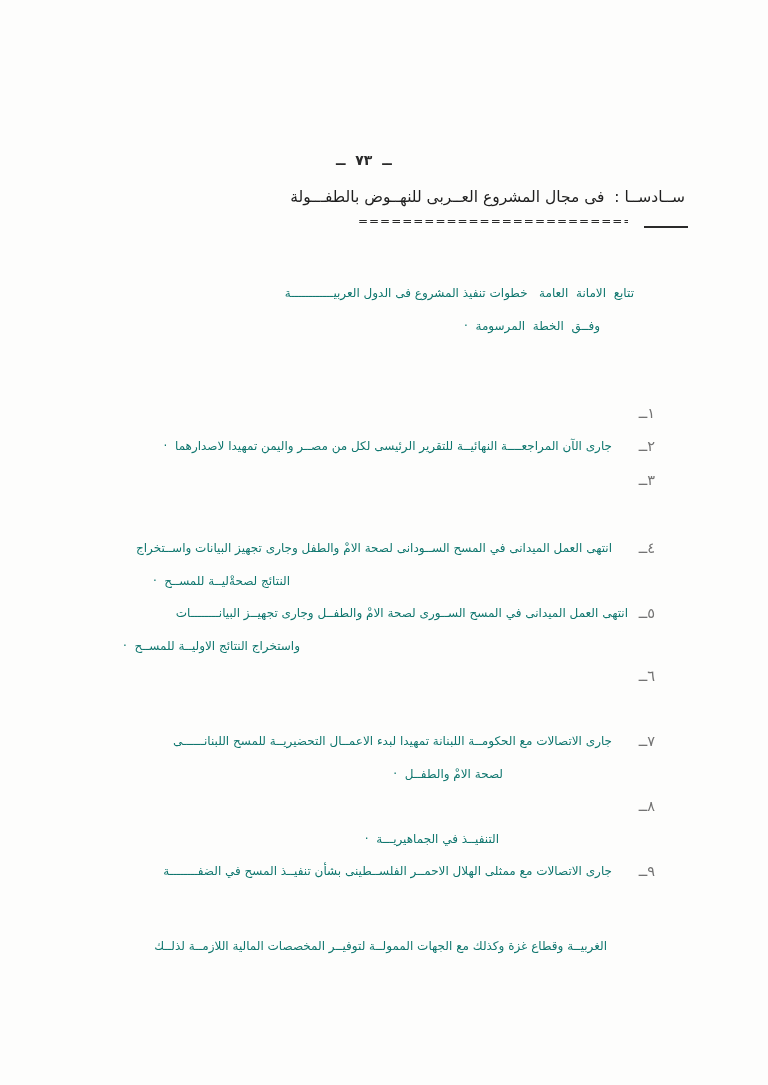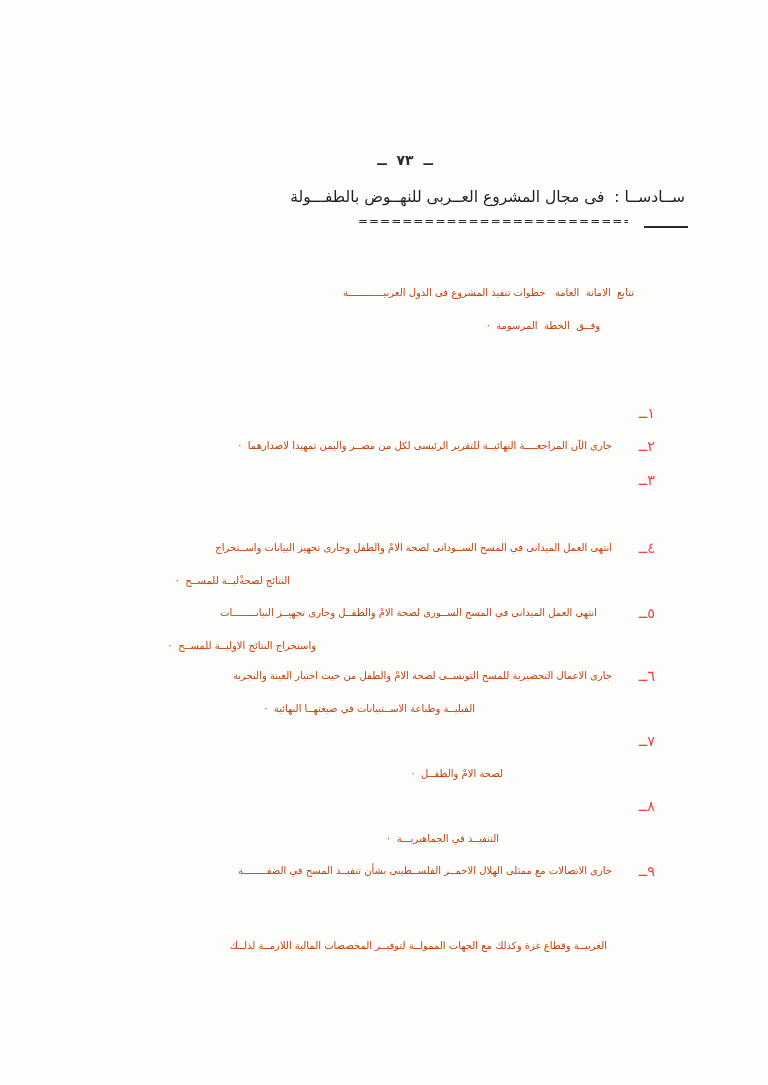--- a/index.html
+++ b/index.html
@@ -10,36 +10,36 @@
     font-family:"DejaVu Sans",sans-serif;
     color:#242424;
     overflow:hidden;
     direction:rtl;
   }
   .ln{
     position:absolute;
     white-space:pre;
     direction:rtl;
     unicode-bidi:plaintext;
-    font-size:10px;
+    font-size:12px;
     line-height:20px;
-    color:#c2410c;
+    color:#0f766e;
     letter-spacing:0.2px;
   }
   .num{
     position:absolute;
     white-space:pre;
     font-size:14.5px;
     line-height:20px;
-    color:#ef4444;
+    color:#737373;
   }
   .pageno{
     position:absolute;
-    top:152px;left:323px;width:110px;
-    text-align:right;
+    top:152px;left:336px;width:110px;
+    text-align:left;
     font-size:14px;font-weight:bold;
     color:#2a2a2a;
     white-space:pre;
   }
   .title{
     position:absolute;
     top:188px;right:83px;
     font-size:15.5px;font-weight:normal;
     white-space:pre;
     color:#1e1e1e;
@@ -78,28 +78,27 @@
   <div class="num" style="top:436px;right:113px">٢ــ</div>
   <div class="ln" style="top:436px;right:156px">جارى الآن المراجعــــة النهائيــة للتقرير الرئيسى لكل من مصــر واليمن تمهيدا لاصدارهما  ·</div>
 
   <div class="num" style="top:470px;right:113px">٣ــ</div>
 
   <div class="num" style="top:538px;right:113px">٤ــ</div>
   <div class="ln" style="top:538px;right:156px">انتهى العمل الميدانى في المسح الســودانى لصحة الامْ والطفل وجارى تجهيز البيانات واســتخراج</div>
   <div class="ln" style="top:571px;right:478px">النتائج لصحةْليــة للمســح  ·</div>
 
   <div class="num" style="top:603px;right:113px">٥ــ</div>
-  <div class="ln" style="top:603px;right:171px">انتهى العمل الميدانى في المسح الســورى لصحة الامْ والطفــل وجارى تجهيــز البيانــــــــات</div>
-  <div class="ln" style="top:636px;right:452px">واستخراج النتائج الاوليــة للمســح  ·</div>
+  <div class="ln" style="top:603px;right:140px">انتهى العمل الميدانى في المسح الســورى لصحة الامْ والطفــل وجارى تجهيــز البيانــــــــات</div>
+  <div class="ln" style="top:636px;right:468px">واستخراج النتائج الاوليــة للمســح  ·</div>
 
   <div class="num" style="top:666px;right:113px">٦ــ</div>
-  <div class="ln" style="top:666px;right:156px">جارى الاعمال التحضيرية للمسح التونســى لصحة الامْ والطفل من حيث اختبار العينة والتجربة</div>
-  <div class="ln" style="top:699px;right:293px">القبليــة وطباعة الاســتبيانات في صيغتهــا النهائية  ·</div>
 
   <div class="num" style="top:731px;right:113px">٧ــ</div>
+  <div class="ln" style="top:731px;right:156px">جارى الاتصالات مع الحكومــة اللبنانة تمهيدا لبدء الاعمــال التحضيريــة للمسح اللبنانــــــى</div>
   <div class="ln" style="top:764px;right:265px">لصحة الامْ والطفــل  ·</div>
 
   <div class="num" style="top:796px;right:113px">٨ــ</div>
   <div class="ln" style="top:829px;right:269px">التنفيــذ في الجماهيريـــة  ·</div>
 
   <div class="num" style="top:861px;right:113px">٩ــ</div>
   <div class="ln" style="top:861px;right:156px">جارى الاتصالات مع ممثلى الهلال الاحمــر الفلســطينى بشأن تنفيــذ المسح في الضفــــــــة</div>
   <div class="ln" style="top:936px;right:161px">الغربيــة وقطاع غزة وكذلك مع الجهات الممولــة لتوفيــر المخصصات المالية اللازمــة لذلــك</div>
 
 </div>

